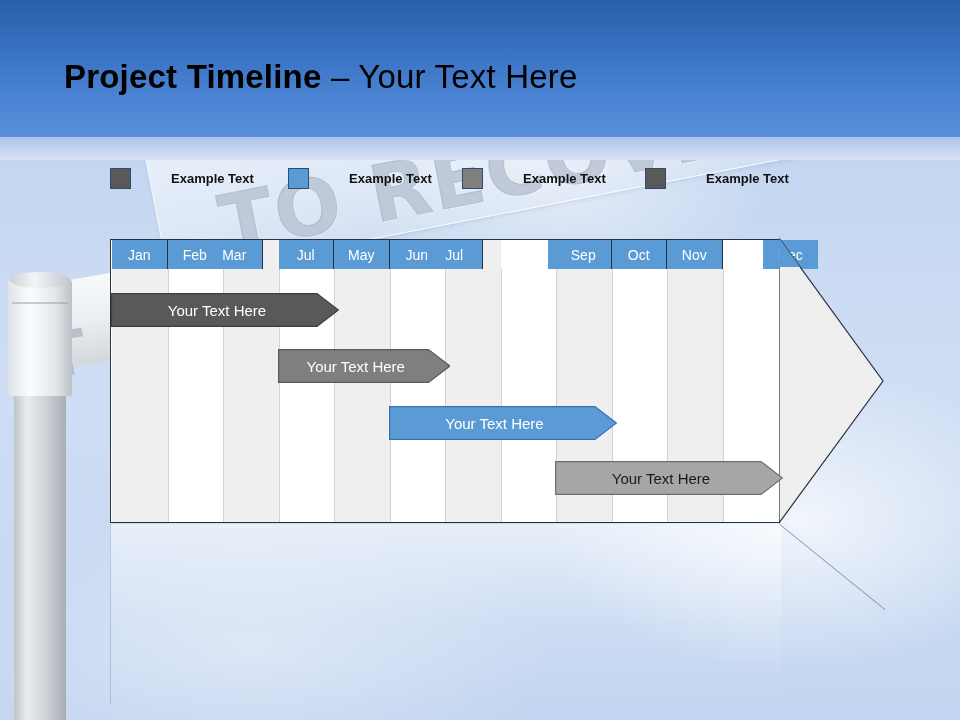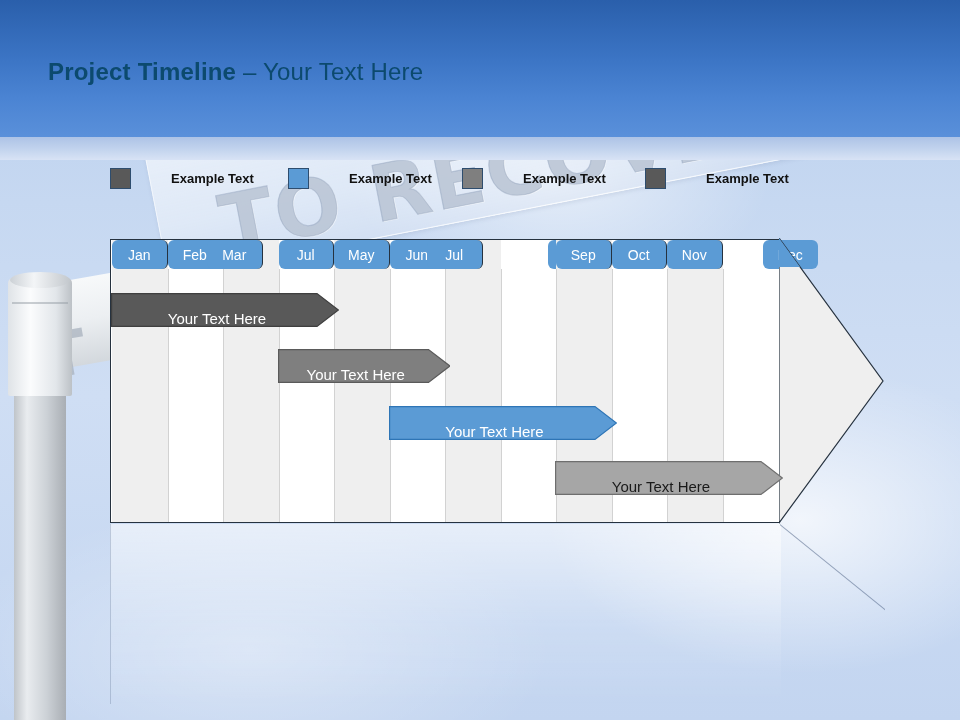--- a/index.html
+++ b/index.html
@@ -132,23 +132,23 @@
     background: linear-gradient(180deg, #2a5fab 0%, #3b74c4 42%, #4b84d3 72%, #5a90da 100%);
   }
   .title-band-edge {
     position: absolute;
     left: 0; top: 137px;
     width: 960px; height: 23px;
     background: linear-gradient(180deg, #adc3e6 0%, #c3d4ee 55%, #d8e3f5 100%);
   }
   .slide-title {
     position: absolute;
-    left: 48px; top: 58px;
-    font-size: 24px;
-    color: #0c4a6e;
+    left: 64px; top: 58px;
+    font-size: 33px;
+    color: #000000;
     white-space: nowrap;
     letter-spacing: 0.2px;
   }
   .slide-title .t-strong { font-weight: bold; }
   .slide-title .t-light  { font-weight: normal; }
 
   
   .legend {
     position: absolute;
     left: 110px; top: 168px;
@@ -208,38 +208,37 @@
     width: 55px;
     height: 29px;
     background: #5b9bd5;
     border-right: 1px solid #26323f;
     box-sizing: border-box;
     color: #ffffff;
     font-size: 14px;
     display: flex;
     align-items: center;
     justify-content: center;
-    border-radius: 6px;
   }
   .hdr-cell.last { border-right: none; margin-left: 40px; }
 
   
   .chart-arrow {
     position: absolute;
     left: 669px; top: -1px;
     width: 106px; height: 286px;
   }
   .chart-arrow svg { display: block; }
 
   
   .bar {
     position: absolute;
     height: 34px;
     display: flex;
-    align-items: flex-end;
+    align-items: center;
   }
   .bar svg {
     position: absolute;
     left: 0; top: 0;
   }
   .bar-label {
     position: relative;
     z-index: 2;
     width: 100%;
     text-align: center;

